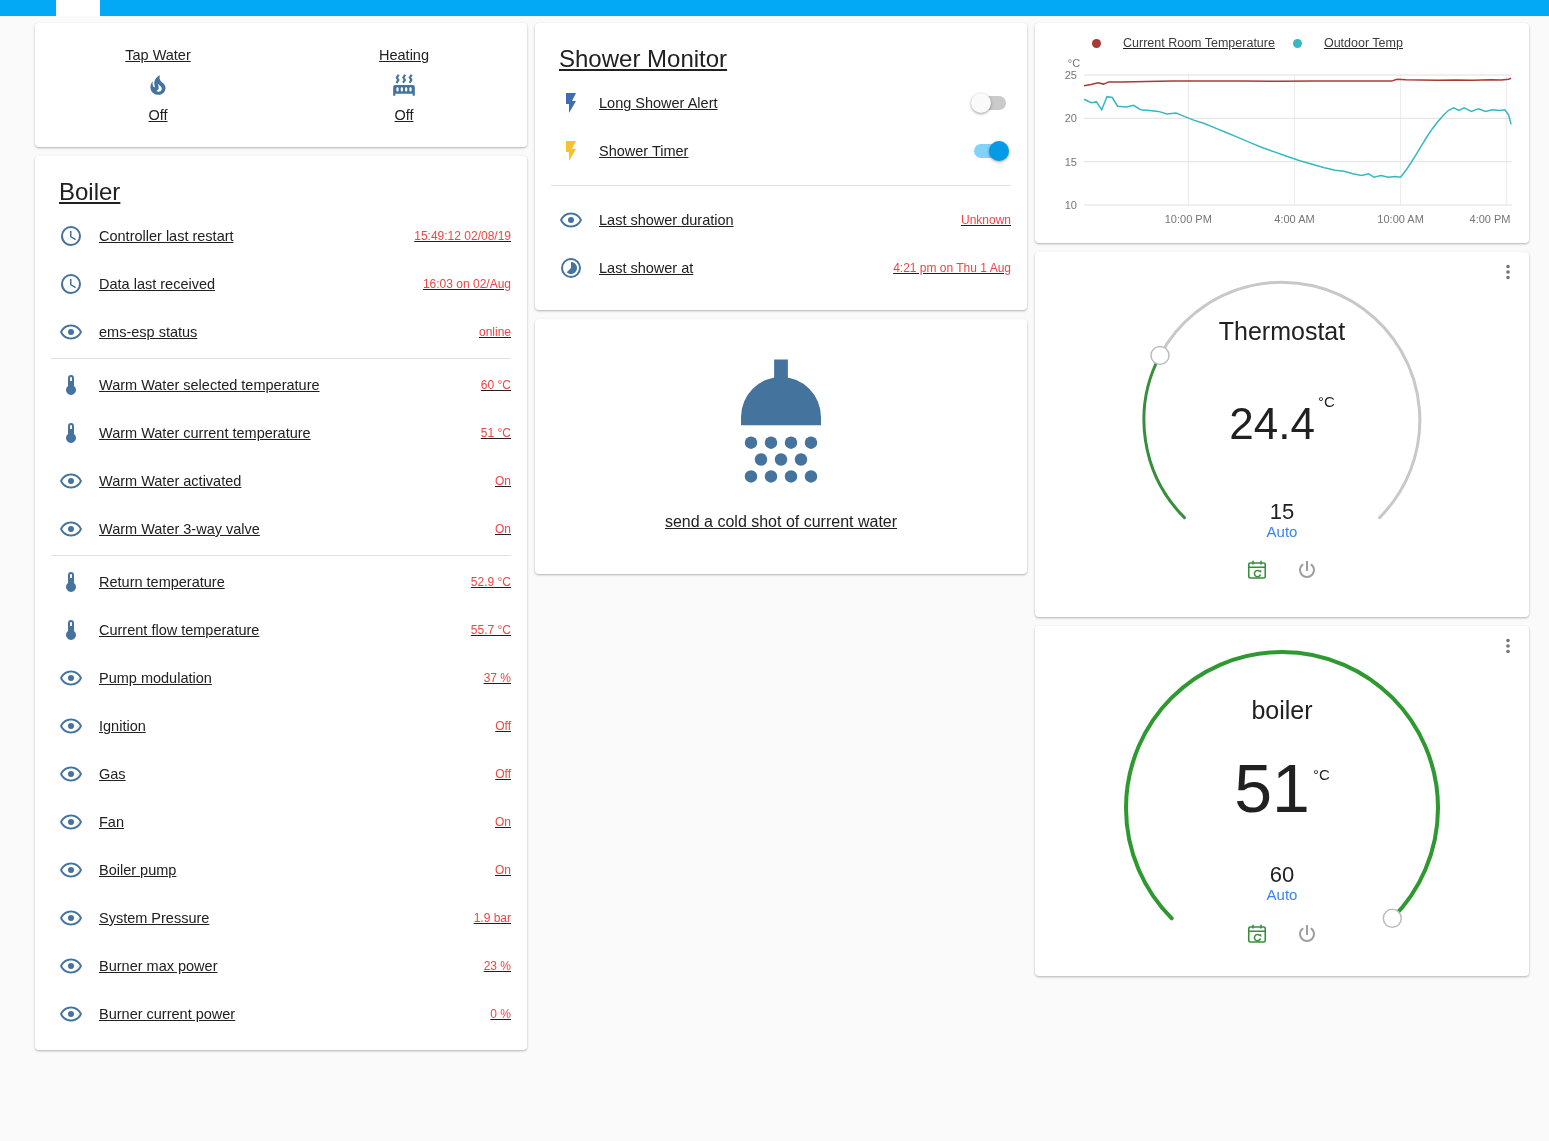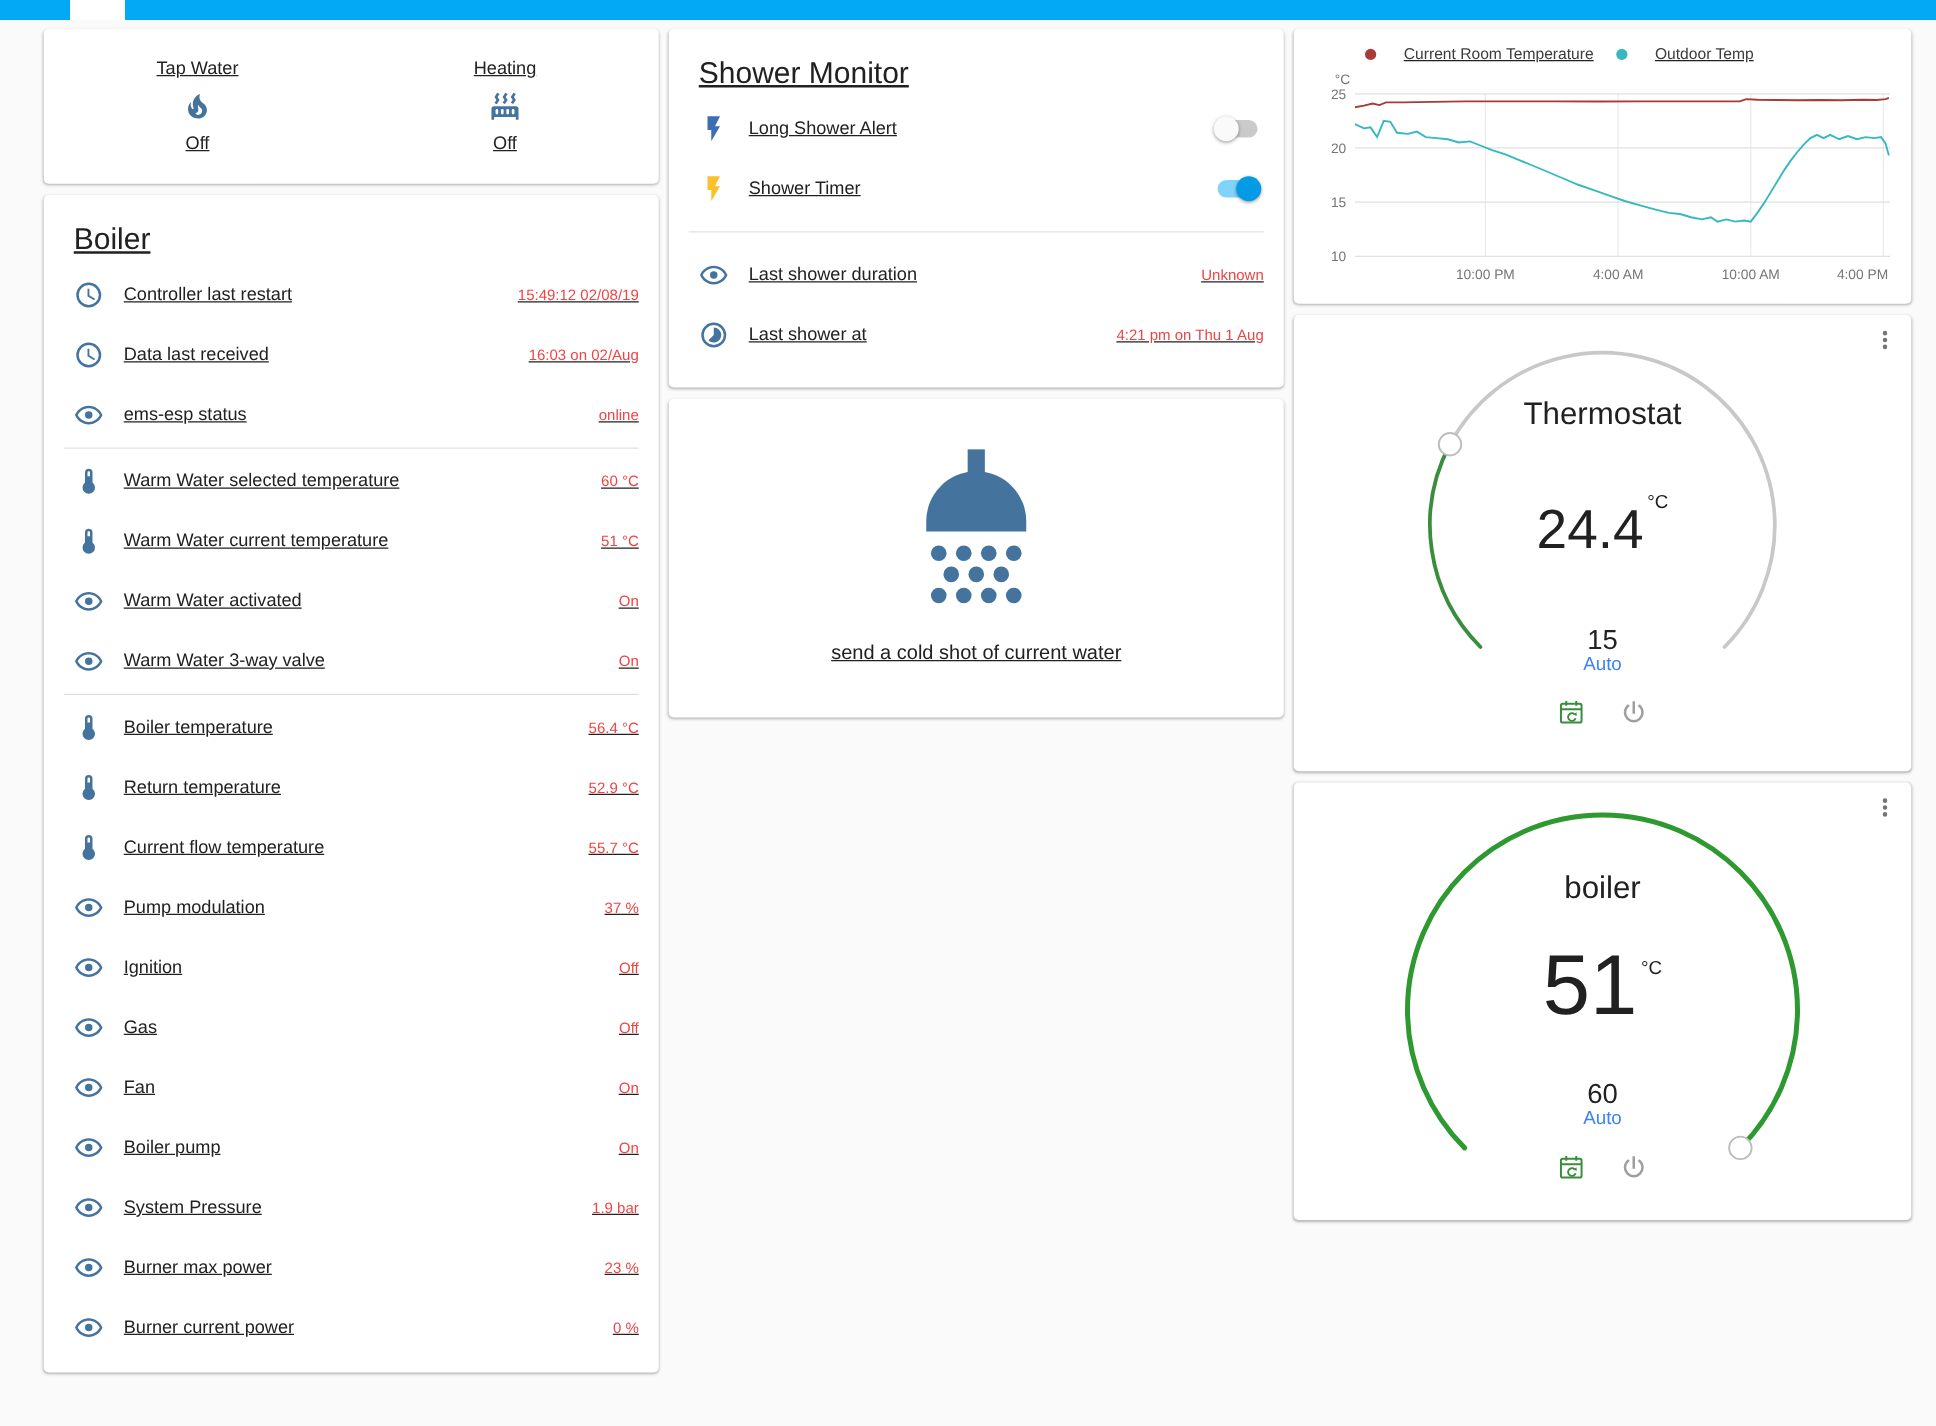--- a/index.html
+++ b/index.html
@@ -198,29 +198,20 @@
             <span class="elabel">Warm Water 3-way valve</span>
             <span class="evalue">On</span>
           </div>
           <div class="divider"></div>
           <div class="erow">
             <span class="eicon">
               <svg viewBox="0 0 24 24" fill="currentColor">
                 <use href="#i-thermometer"></use>
               </svg>
             </span>
-            <span class="elabel">Boiler temperature</span>
-            <span class="evalue">56.4 °C</span>
-          </div>
-          <div class="erow">
-            <span class="eicon">
-              <svg viewBox="0 0 24 24" fill="currentColor">
-                <use href="#i-thermometer"></use>
-              </svg>
-            </span>
             <span class="elabel">Return temperature</span>
             <span class="evalue">52.9 °C</span>
           </div>
           <div class="erow">
             <span class="eicon">
               <svg viewBox="0 0 24 24" fill="currentColor">
                 <use href="#i-thermometer"></use>
               </svg>
             </span>
             <span class="elabel">Current flow temperature</span>

